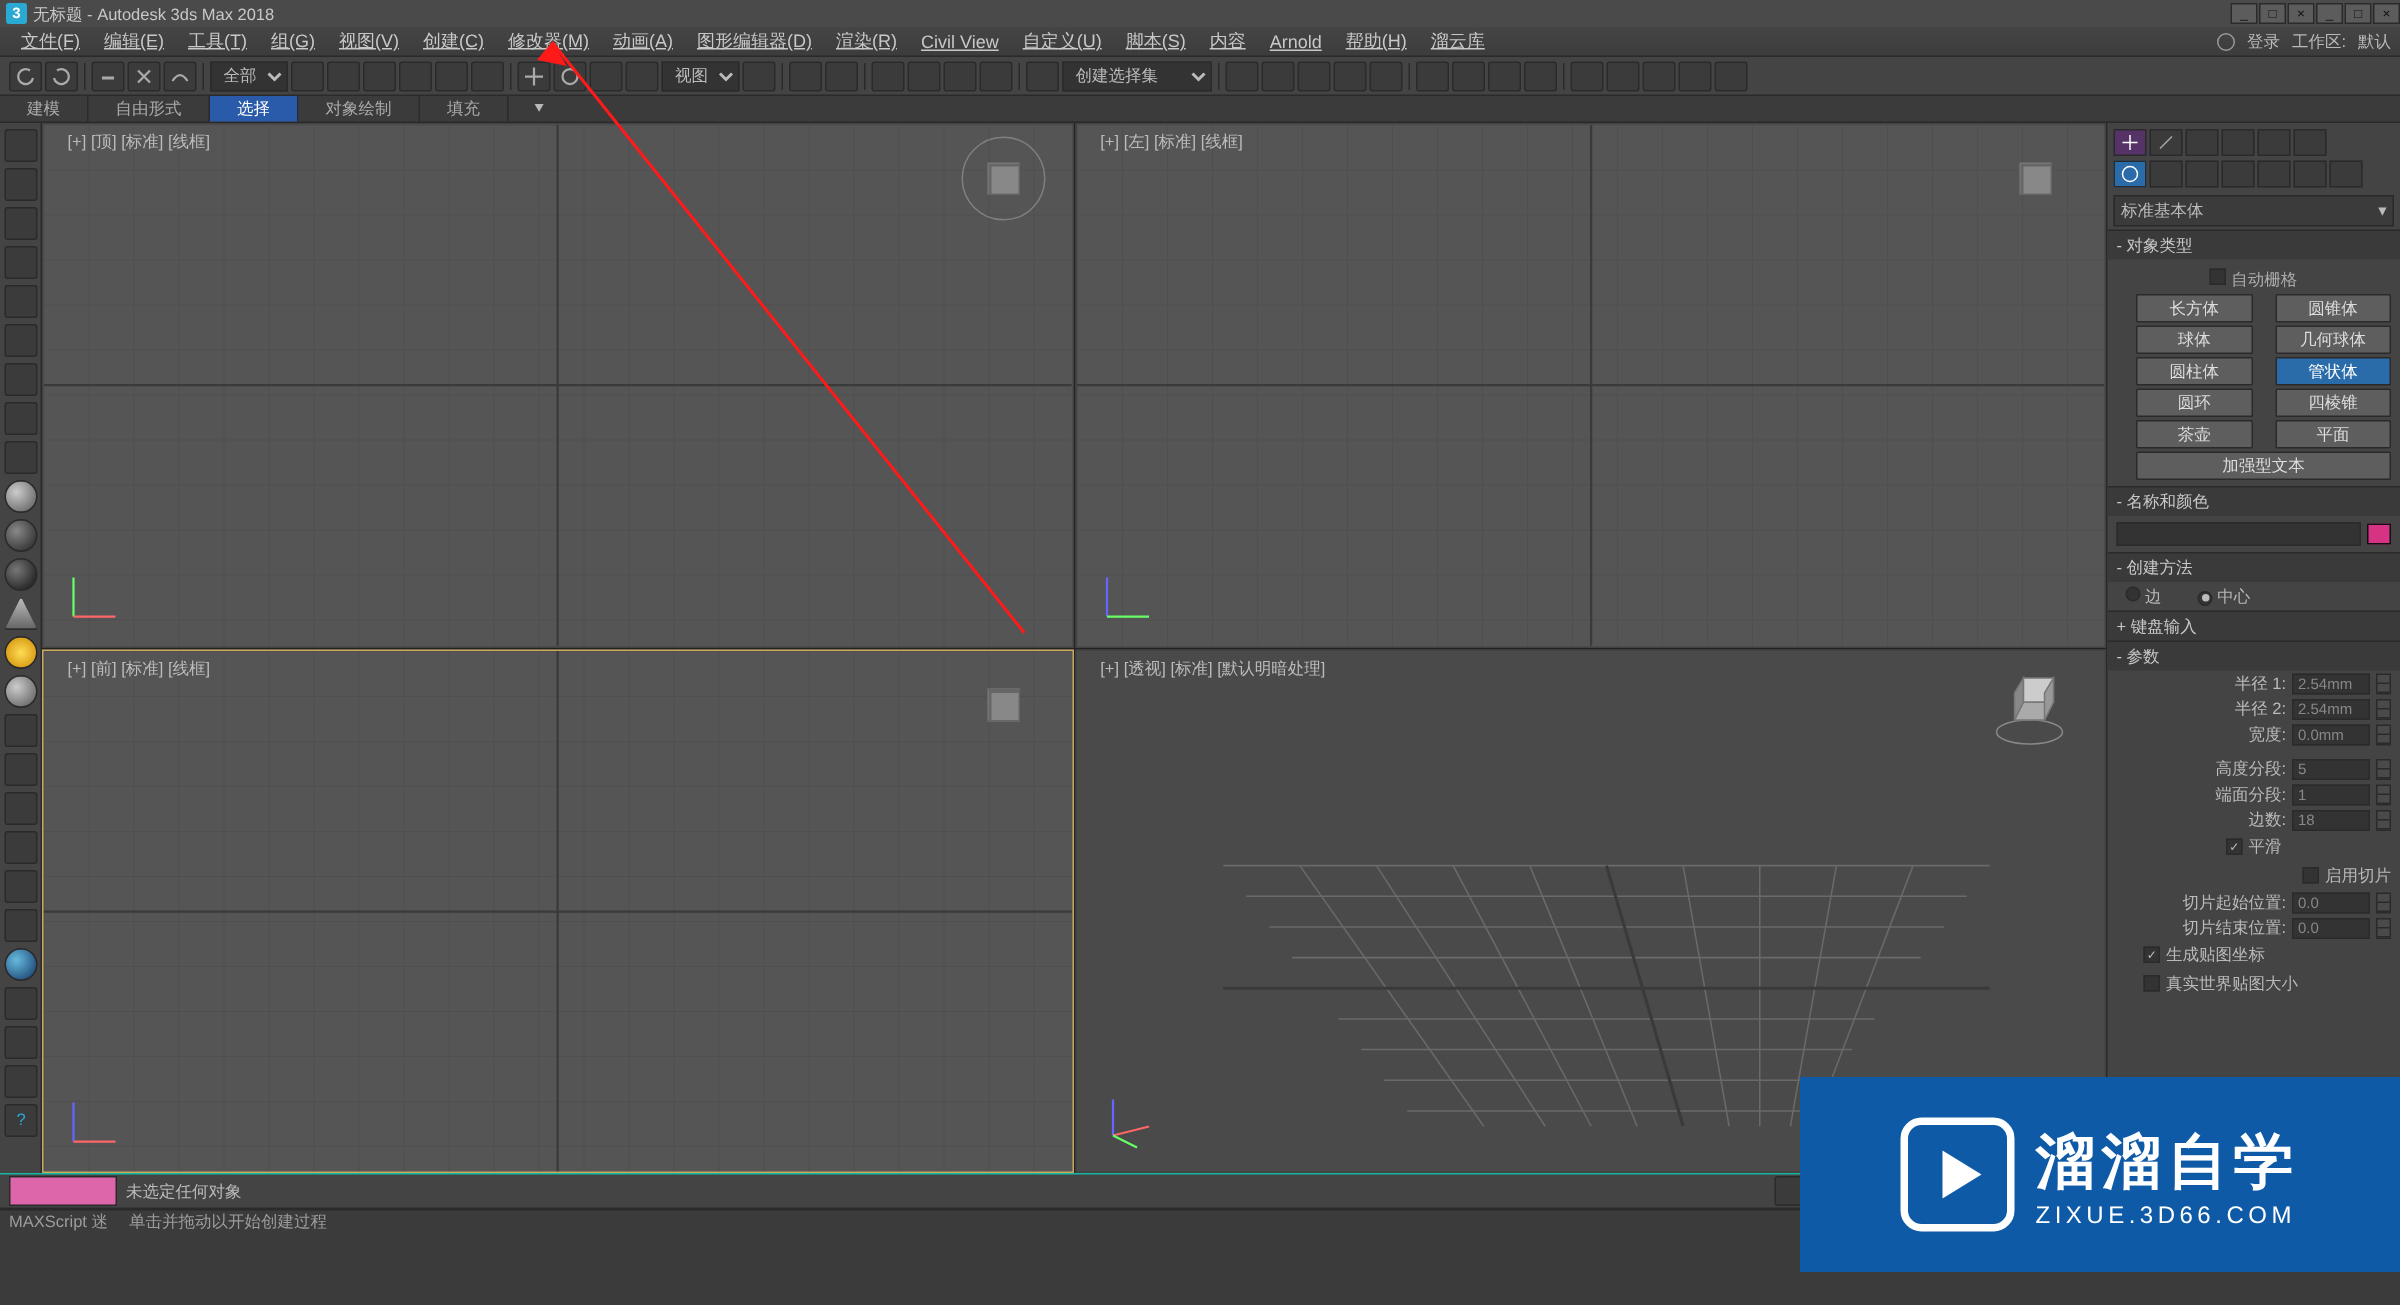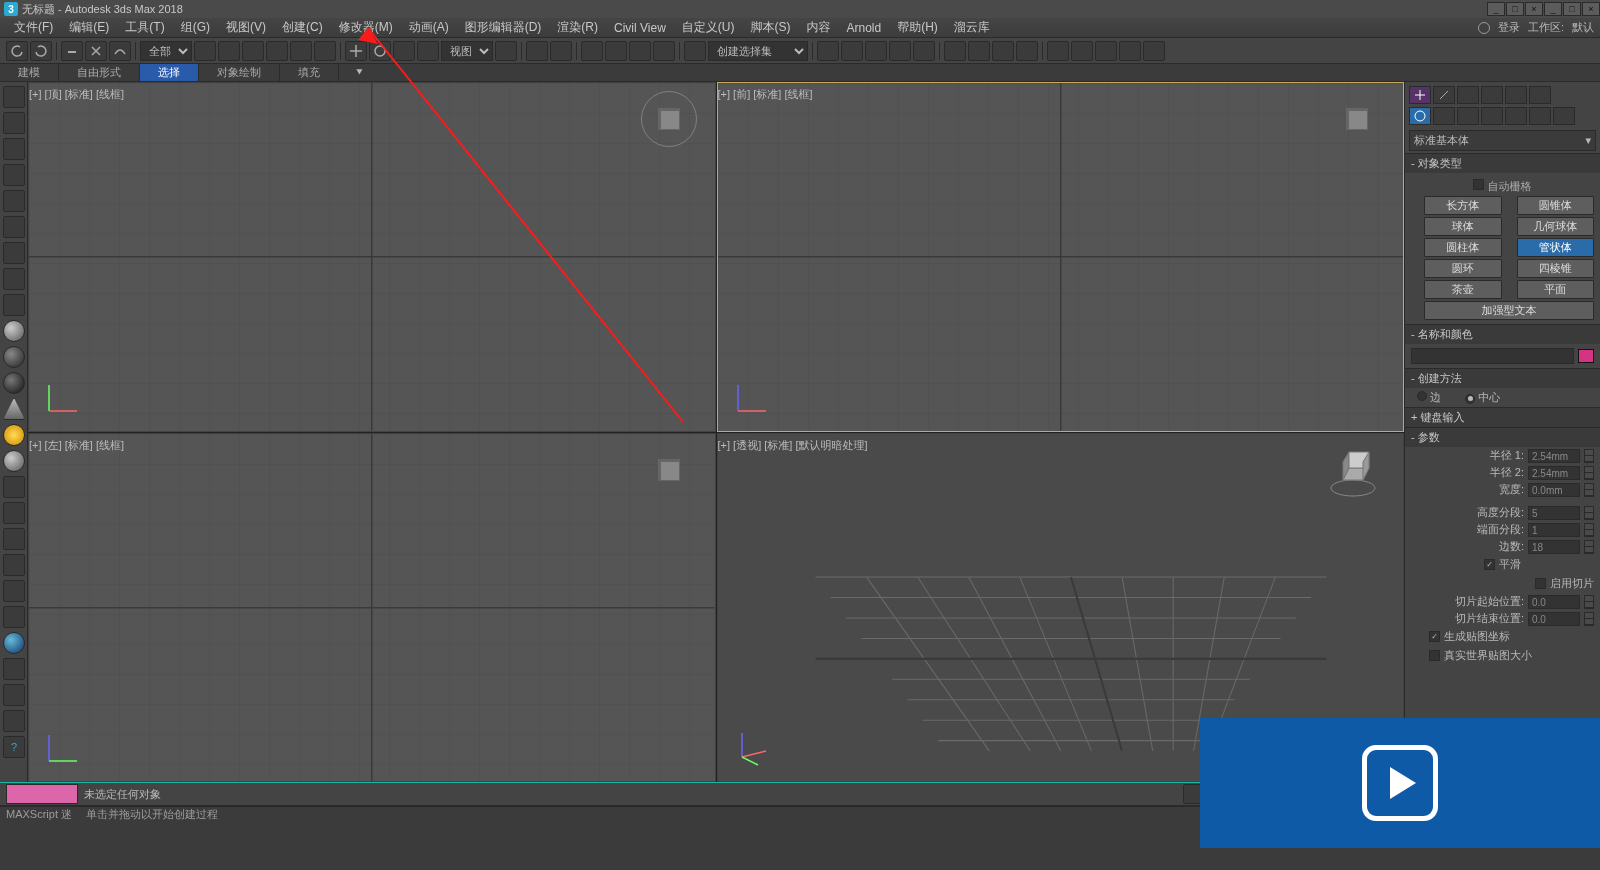--- a/index.html
+++ b/index.html
@@ -7,21 +7,21 @@
 
 
 .titlebar { height: 18px; background: #4a4a4a; display: flex; align-items: center; padding-left: 4px; }
 .titlebar .app-icon { width: 14px; height: 14px; background: #2aaad3; color: #fff; font-weight: bold; font-size: 10px; display: flex; align-items: center; justify-content: center; margin-right: 4px; border-radius: 2px; }
 .titlebar .title { color: #c8c8c8; font-size: 11px; }
 .titlebar .win-controls { margin-left: auto; display: flex; gap: 1px; }
 .titlebar .win-btn { width: 18px; height: 14px; background: #5c5c5c; border: 1px solid #2a2a2a; color: #111; display: flex; align-items: center; justify-content: center; font-size: 9px; }
 
 
 .menubar { height: 20px; background: linear-gradient(#454545,#3c3c3c); display: flex; align-items: center; padding: 0 6px; border-bottom: 1px solid #2a2a2a; }
-.menubar .menu-item { color: #c8c8c8; padding: 0 8px; height: 100%; display: flex; align-items: center; font-size: 12px; }
+.menubar .menu-item { color: #c8c8c8; padding: 0 8px; height: 100%; display: flex; align-items: center; font-size: 12px; text-decoration: underline; }
 .menubar .right { margin-left: auto; display: flex; align-items: center; gap: 8px; }
 .menubar .right span { color: #b8b8b8; font-size: 11px; }
 .menubar .right .user-icon { width: 12px; height: 12px; border: 1px solid #999; border-radius: 50%; }
 
 
 .main-toolbar { height: 26px; background: #444; display: flex; align-items: center; gap: 2px; padding: 0 6px; border-bottom: 1px solid #2a2a2a; }
 .tb-btn { width: 22px; height: 20px; background: #3b3b3b; border: 1px solid #2a2a2a; border-radius: 2px; display: flex; align-items: center; justify-content: center; }
 .tb-btn svg { stroke: #aaa; fill: none; }
 .tb-sep { width: 1px; height: 18px; background: #2a2a2a; margin: 0 2px; }
 .tb-select { height: 20px; background: #333; border: 1px solid #2a2a2a; color: #bbb; padding: 0 4px; font-size: 11px; }
@@ -37,21 +37,21 @@
 
 .main-area { display: flex; height: 700px; }
 .left-tools { width: 28px; background: #444; display: flex; flex-direction: column; gap: 4px; padding: 4px 3px; border-right: 1px solid #2a2a2a; }
 .lt-btn { width: 22px; height: 22px; background: #3b3b3b; border: 1px solid #2a2a2a; border-radius: 2px; display: flex; align-items: center; justify-content: center; }
 .lt-btn.primitive { border-radius: 3px; }
 
 
 .viewports { flex: 1; display: grid; grid-template-columns: 1fr 1fr; grid-template-rows: 1fr 1fr; gap: 1px; background: #222; position: relative; }
 .viewport { background: #555; position: relative; overflow: hidden; border: 1px solid #424242; }
 .viewport.active { border: 1px solid #c8a95e; }
-.vp-label { position: absolute; top: 4px; left: 0; color: #bbb; font-size: 11px; }
+.vp-label { position: absolute; top: 4px; left: 16px; color: #bbb; font-size: 11px; }
 .vp-cube-wrap { position: absolute; top: 8px; right: 18px; width: 56px; height: 56px; display: flex; align-items: center; justify-content: center; }
 .vp-ring { width: 56px; height: 56px; border: 1px solid rgba(255,255,255,0.25); border-radius: 50%; display: flex; align-items: center; justify-content: center; }
 .vp-cube { width: 22px; height: 22px; background: #888; border: 1px solid #666; box-shadow: 2px 2px 0 #666 inset; }
 .vp-grid { position: absolute; left: 0; top: 0; width: 100%; height: 100%; }
 .vp-persp-cube { position: absolute; top: 10px; right: 22px; width: 56px; height: 56px; }
 .tripod { position: absolute; left: 14px; bottom: 14px; width: 40px; height: 40px; }
 
 
 .red-arrow { position: absolute; pointer-events: none; z-index: 50; }
 
@@ -284,49 +284,49 @@
           <div class="vp-ring">
             <div class="vp-cube"></div>
           </div>
         </div>
       <svg class="tripod" style="left:14px;bottom:14px">
         <line x1="6" y1="34" x2="6" y2="8" stroke="#6f6" stroke-width="1.5"></line>
         <line x1="6" y1="34" x2="34" y2="34" stroke="#f66" stroke-width="1.5"></line>
       </svg>
     </div>
 
+    <div class="viewport">
+      <svg class="vp-grid">
+        <rect width="100%" height="100%" fill="url(#gtop)"></rect>
+        <line x1="50%" y1="0" x2="50%" y2="100%" stroke="#3a3a3a" stroke-width="1.5"></line>
+        <line x1="0" y1="50%" x2="100%" y2="50%" stroke="#3a3a3a" stroke-width="1.5"></line>
+      </svg>
+      <div class="vp-label">[+] [左] [标准] [线框]</div>
+      <div class="vp-cube-wrap">
+          <div class="vp-cube"></div>
+        </div>
+      <svg class="tripod" style="left:14px;bottom:14px">
+        <line x1="6" y1="34" x2="6" y2="8" stroke="#66f" stroke-width="1.5"></line>
+        <line x1="6" y1="34" x2="34" y2="34" stroke="#6f6" stroke-width="1.5"></line>
+      </svg>
+    </div>
+
     <div class="viewport active">
       <svg class="vp-grid">
         <rect width="100%" height="100%" fill="url(#gtop)"></rect>
         <line x1="50%" y1="0" x2="50%" y2="100%" stroke="#3a3a3a" stroke-width="1.5"></line>
         <line x1="0" y1="50%" x2="100%" y2="50%" stroke="#3a3a3a" stroke-width="1.5"></line>
       </svg>
       <div class="vp-label">[+] [前] [标准] [线框]</div>
       <div class="vp-cube-wrap">
           <div class="vp-cube"></div>
         </div>
       <svg class="tripod" style="left:14px;bottom:14px">
         <line x1="6" y1="34" x2="6" y2="8" stroke="#66f" stroke-width="1.5"></line>
         <line x1="6" y1="34" x2="34" y2="34" stroke="#f66" stroke-width="1.5"></line>
-      </svg>
-    </div>
-
-    <div class="viewport">
-      <svg class="vp-grid">
-        <rect width="100%" height="100%" fill="url(#gtop)"></rect>
-        <line x1="50%" y1="0" x2="50%" y2="100%" stroke="#3a3a3a" stroke-width="1.5"></line>
-        <line x1="0" y1="50%" x2="100%" y2="50%" stroke="#3a3a3a" stroke-width="1.5"></line>
-      </svg>
-      <div class="vp-label">[+] [左] [标准] [线框]</div>
-      <div class="vp-cube-wrap">
-          <div class="vp-cube"></div>
-        </div>
-      <svg class="tripod" style="left:14px;bottom:14px">
-        <line x1="6" y1="34" x2="6" y2="8" stroke="#66f" stroke-width="1.5"></line>
-        <line x1="6" y1="34" x2="34" y2="34" stroke="#6f6" stroke-width="1.5"></line>
       </svg>
     </div>
 
     <div class="viewport" style="background:#4a4a4a">
       <svg class="vp-grid" viewBox="0 0 640 340">
         <g stroke="#6a6a6a" stroke-width="1">
           <line x1="140" y1="220" x2="520" y2="220"></line>
           <line x1="125" y1="200" x2="535" y2="200"></line>
           <line x1="110" y1="180" x2="550" y2="180"></line>
           <line x1="155" y1="240" x2="505" y2="240"></line>
@@ -555,13 +555,17 @@
       <div class="tb-btn"></div>
       <div class="tb-btn"></div>
       <div class="tb-btn"></div>
       <div class="tb-btn"></div>
     </div>
   </div>
 </div>
 
 <div class="watermark">
   <div class="logo"></div>
+  <div class="txt">
+    <div class="big">溜溜自学</div>
+    <div class="small">ZIXUE.3D66.COM</div>
+  </div>
 </div>
 
 </body></html>

